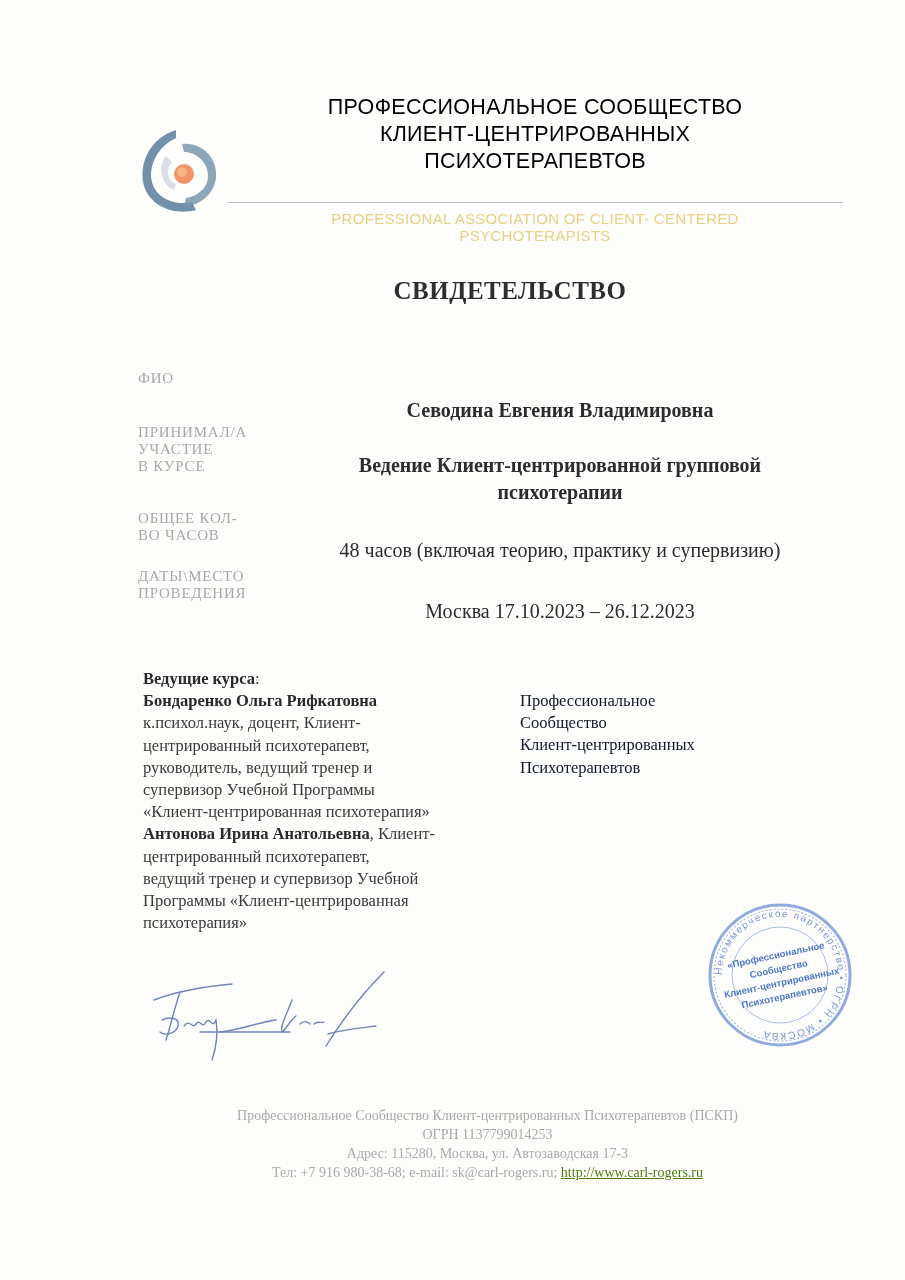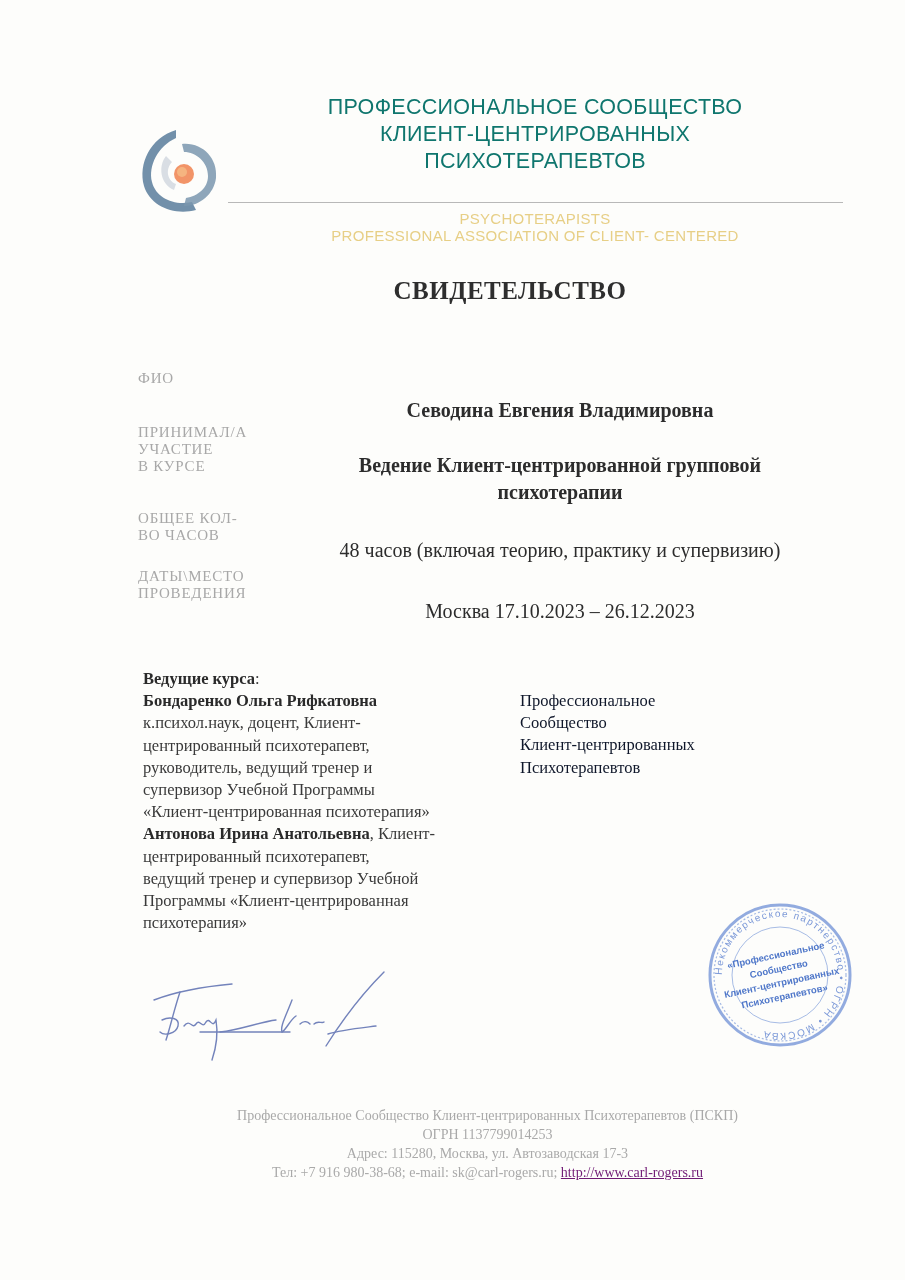--- a/index.html
+++ b/index.html
@@ -5,21 +5,21 @@
     html, body { margin: 0; padding: 0; }
     body {
       width: 905px; height: 1280px; background: #fdfdfb; position: relative; overflow: hidden;
       font-family: "Liberation Serif", serif; color: #2a2a2a;
     }
     .abs { position: absolute; }
     .logo { left: 136px; top: 126px; width: 86px; height: 90px; }
     .hdr-ru {
       left: 290px; top: 94px; width: 490px; text-align: center;
       font-family: "Liberation Sans", sans-serif; font-size: 21.5px; line-height: 27px;
-      color: #0f766e; letter-spacing: 0.3px;
+      color: #000000; letter-spacing: 0.3px;
     }
     .divider { left: 228px; top: 202px; width: 615px; height: 0; border-top: 1px solid #b8b8b8; }
     .hdr-en {
       left: 280px; top: 210px; width: 510px; text-align: center;
       font-family: "Liberation Sans", sans-serif; font-size: 15px; line-height: 17px;
       color: #e7cf86; letter-spacing: 0.3px;
     }
     .title {
       left: 250px; top: 277px; width: 520px; text-align: center;
       font-size: 25px; font-weight: bold; color: #2e2e2e; letter-spacing: 0.5px;
@@ -32,21 +32,21 @@
     .val.b { font-weight: bold; }
     .teachers { left: 143px; top: 668px; width: 420px; font-size: 16.5px; line-height: 22.2px; color: #3a3a3a; }
     .teachers b { color: #2a2a2a; }
     .org-sign { left: 520px; top: 690px; width: 316px; text-align: left; font-size: 16.5px; line-height: 22.2px; font-weight: normal; color: #0f172a; }
     .stamp { left: 705px; top: 900px; width: 150px; height: 150px; }
     .signature { left: 140px; top: 960px; width: 270px; height: 110px; }
     .footer {
       left: 125px; top: 1106px; width: 725px; text-align: center;
       font-size: 14px; line-height: 19px; color: #a9a9a9;
     }
-    .footer a { color: #701a75; text-decoration: underline; }
+    .footer a { color: #4d7c0f; text-decoration: underline; }
   </style>
 </head>
 <body>
 
 <svg class="abs logo" viewBox="0 0 86 90">
   <path d="M40 4 C 14 12, 2 38, 8 60 C 14 80, 38 90, 60 84 L 56 76 C 38 80, 20 72, 16 56 C 12 40, 22 20, 40 12 Z" fill="#7290aa"></path>
   <path d="M46 18 C 66 16, 82 32, 80 52 C 78 68, 64 80, 48 80 L 50 72 C 62 70, 72 62, 72 50 C 72 36, 60 26, 48 26 Z" fill="#7a96ae" opacity="0.85"></path>
   <path d="M30 30 C 22 40, 24 58, 38 64 L 40 58 C 30 54, 30 42, 36 36 Z" fill="#d9dee4"></path>
   <circle cx="48" cy="48" r="10" fill="#f29468"></circle>
   <circle cx="46" cy="46" r="5" fill="#f7c28a" opacity="0.7"></circle>
@@ -54,22 +54,22 @@
 
 <div class="abs hdr-ru">
   <div>ПРОФЕССИОНАЛЬНОЕ СООБЩЕСТВО</div>
   <div>КЛИЕНТ-ЦЕНТРИРОВАННЫХ</div>
   <div>ПСИХОТЕРАПЕВТОВ</div>
 </div>
 
 <div class="abs divider"></div>
 
 <div class="abs hdr-en">
+  <div>PROFESSIONAL ASSOCIATION OF  CLIENT- CENTERED</div>
   <div>PSYCHOTERAPISTS</div>
-  <div>PROFESSIONAL ASSOCIATION OF  CLIENT- CENTERED</div>
 </div>
 
 <div class="abs title">СВИДЕТЕЛЬСТВО</div>
 
 <div class="abs lbl" style="top:370px">
   <div>ФИО</div>
 </div>
 <div class="abs val b" style="top:369px">
   <div>Севодина Евгения Владимировна</div>
 </div>

